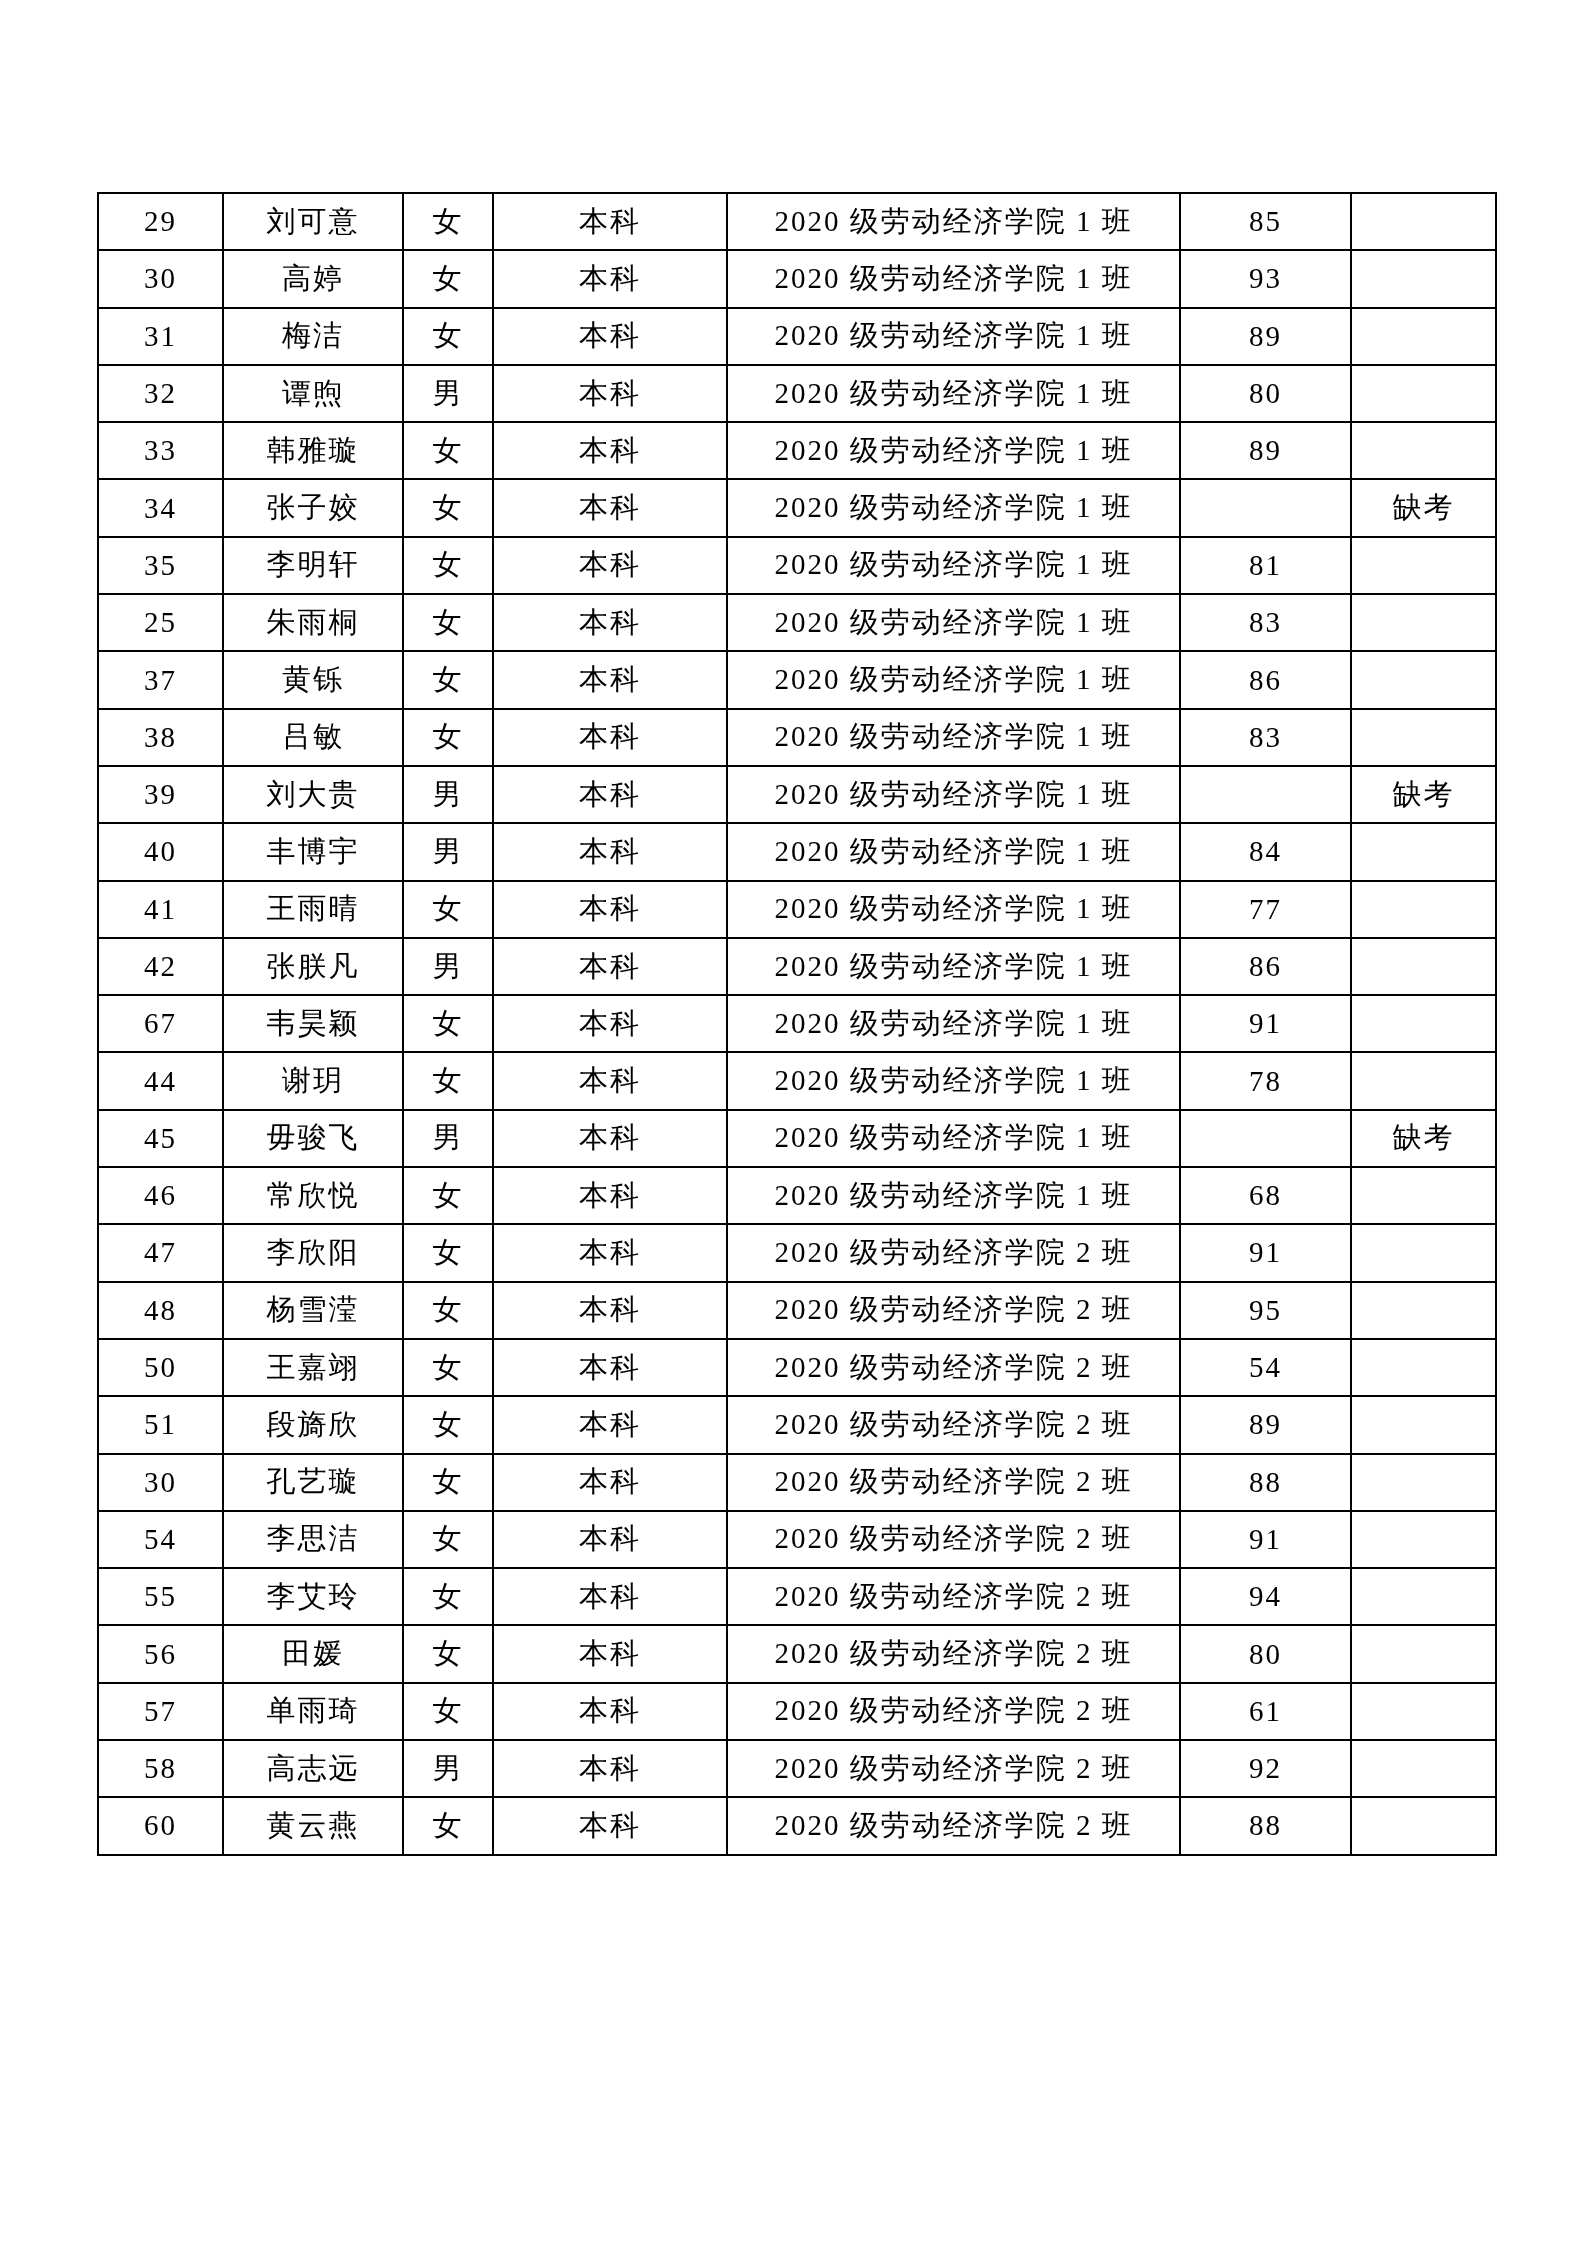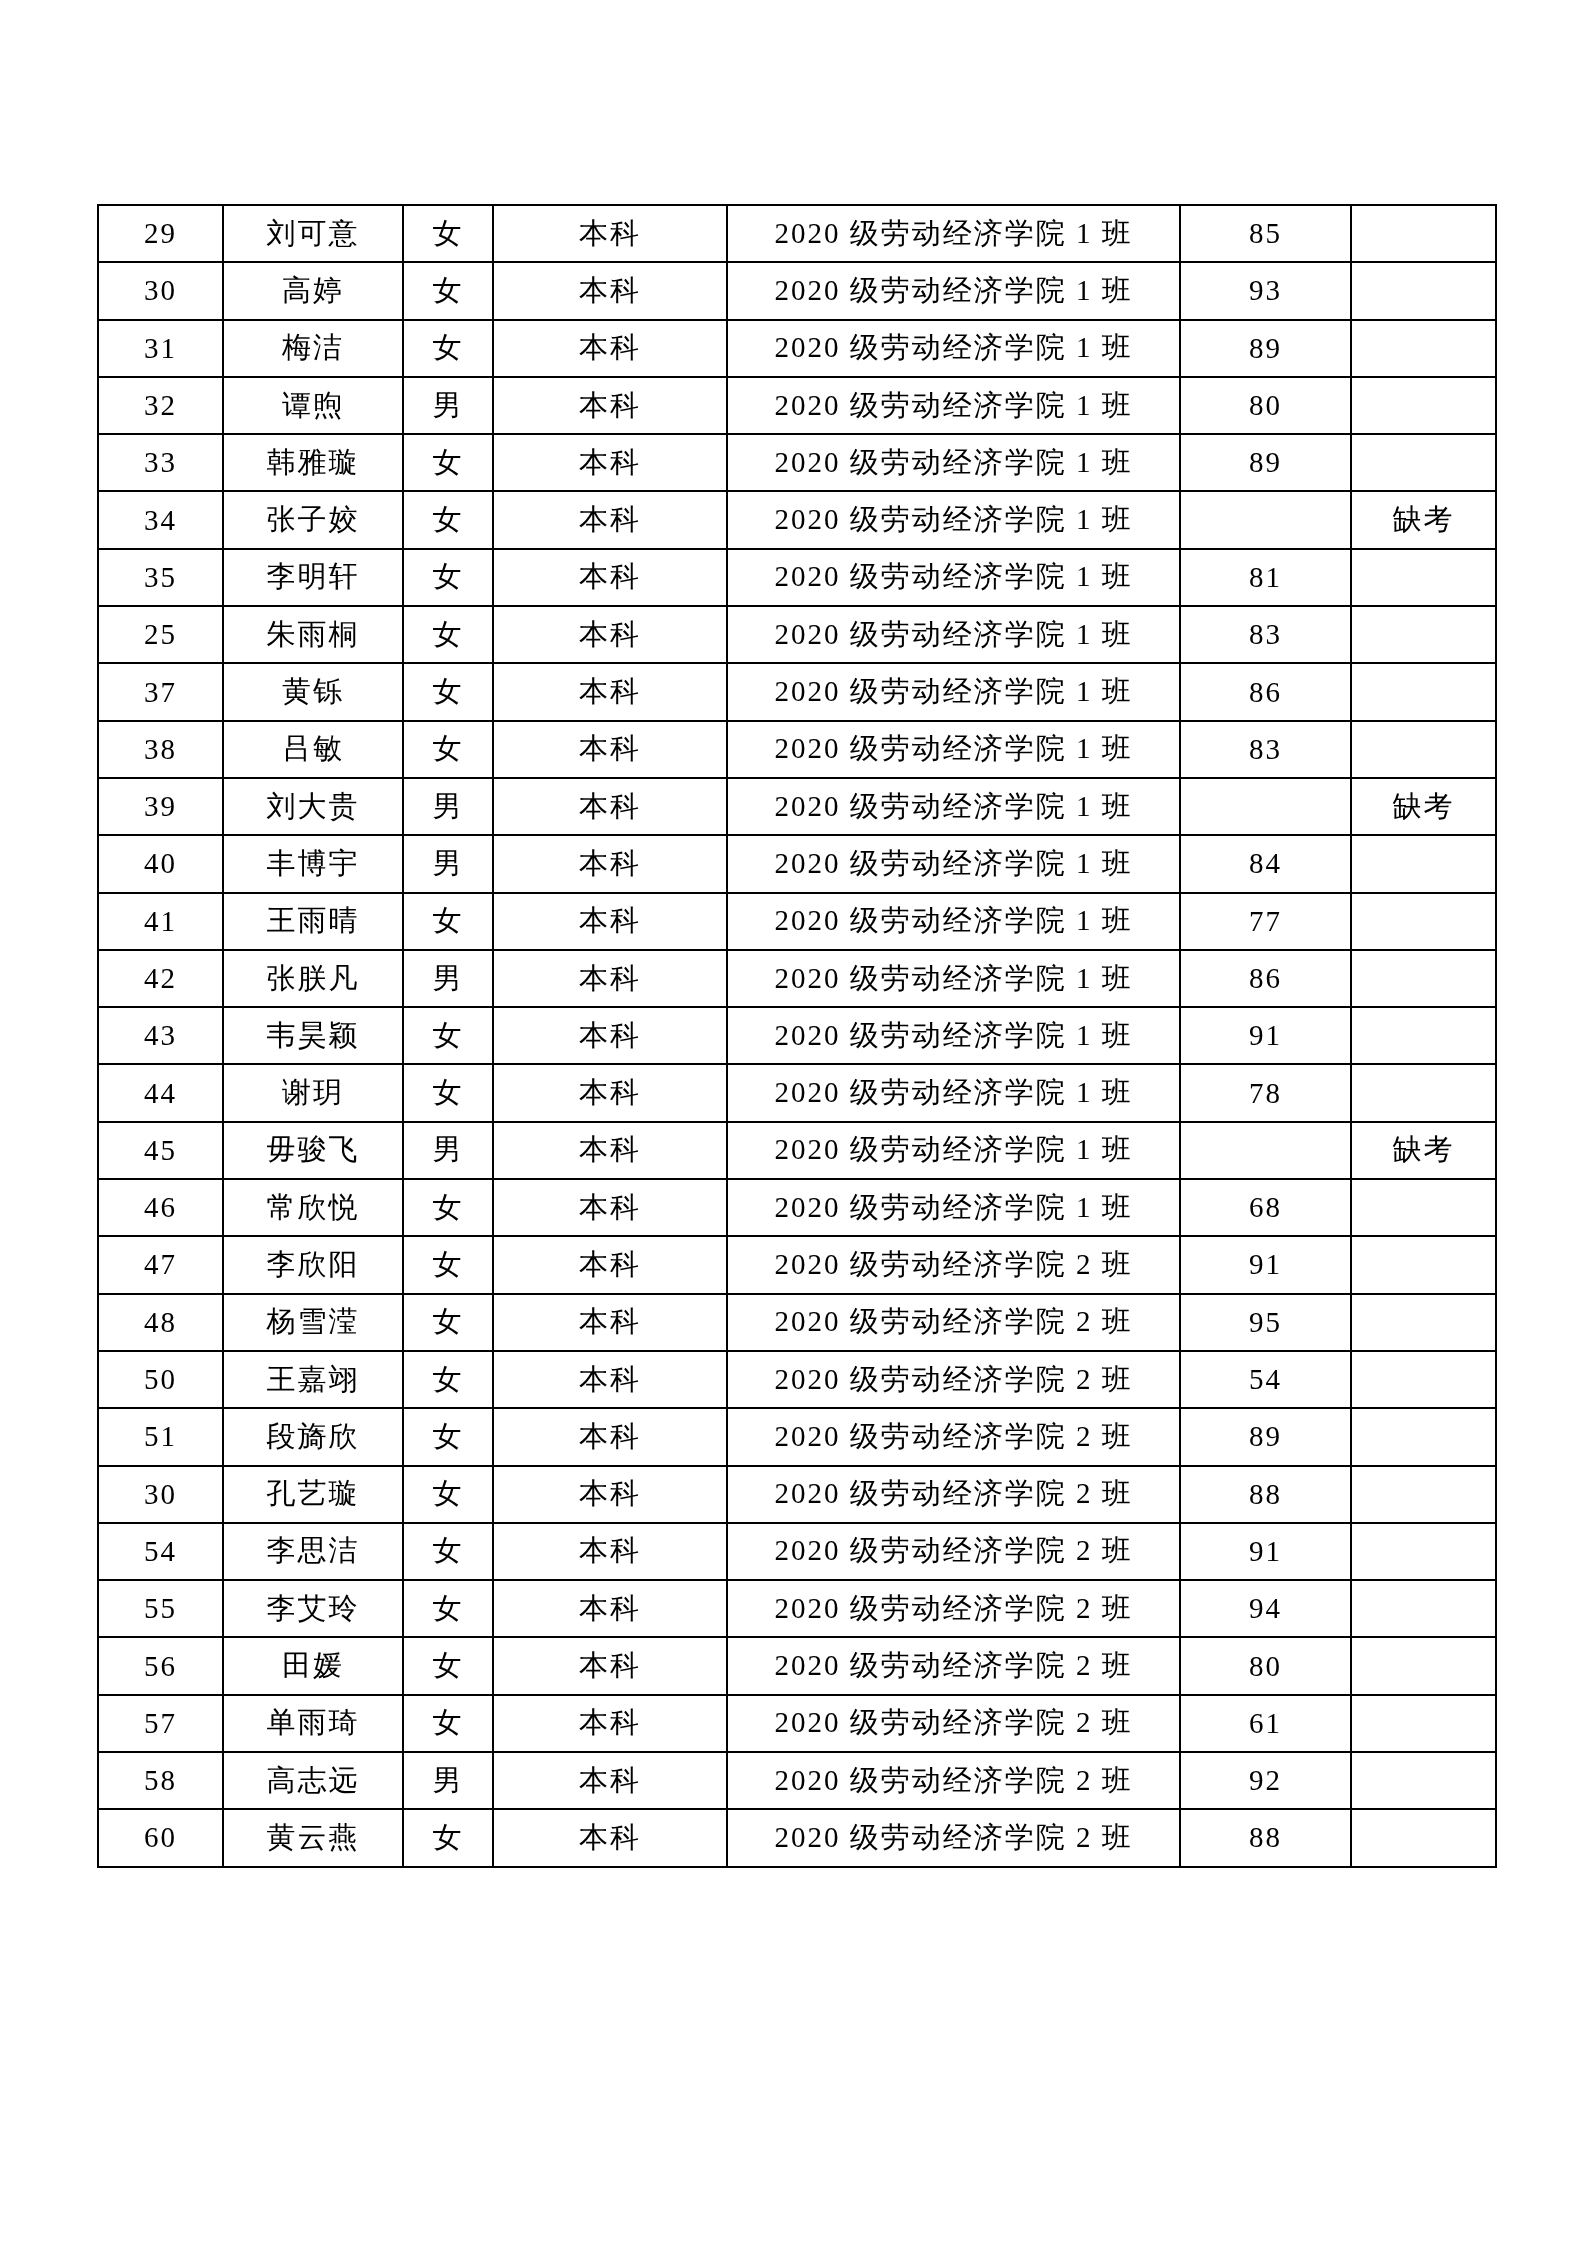--- a/index.html
+++ b/index.html
@@ -10,21 +10,21 @@
   body {
     width: 1587px;
     height: 2245px;
     position: relative;
     font-family: "Liberation Serif", "DejaVu Serif", serif;
     color: #000000;
   }
   table.score-table {
     position: absolute;
     left: 97px;
-    top: 204px;
+    top: 192px;
     border-collapse: collapse;
     table-layout: fixed;
   }
   table.score-table td {
     border: 2px solid #000000;
     height: 55.3px;
     padding: 0;
     text-align: center;
     vertical-align: middle;
     font-size: 29px;
@@ -174,21 +174,21 @@
       <tr>
         <td>42</td>
         <td>张朕凡</td>
         <td>男</td>
         <td>本科</td>
         <td>2020 级劳动经济学院 1 班</td>
         <td>86</td>
         <td></td>
       </tr>
       <tr>
-        <td>43</td>
+        <td>67</td>
         <td>韦昊颖</td>
         <td>女</td>
         <td>本科</td>
         <td>2020 级劳动经济学院 1 班</td>
         <td>91</td>
         <td></td>
       </tr>
       <tr>
         <td>44</td>
         <td>谢玥</td>

